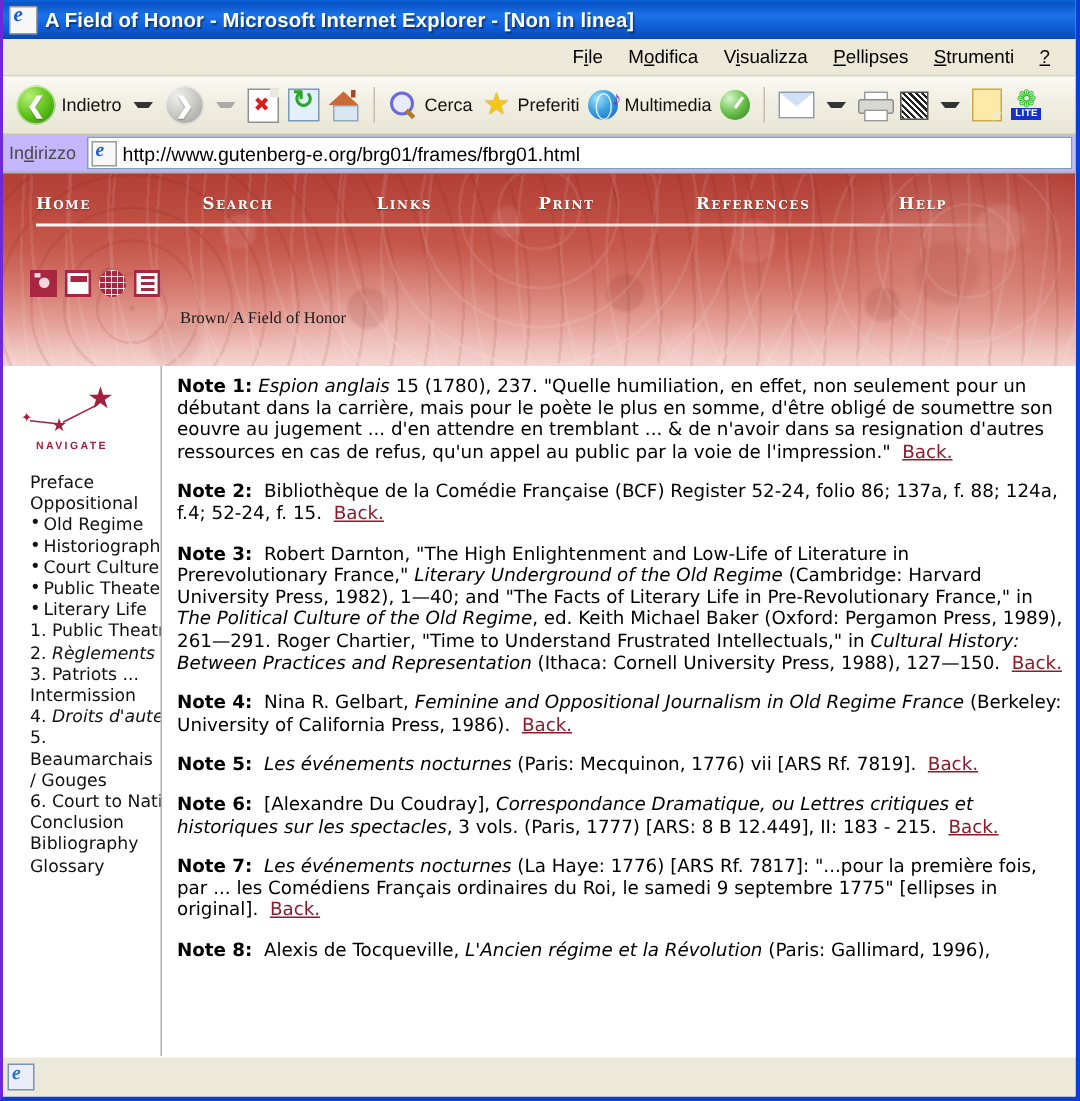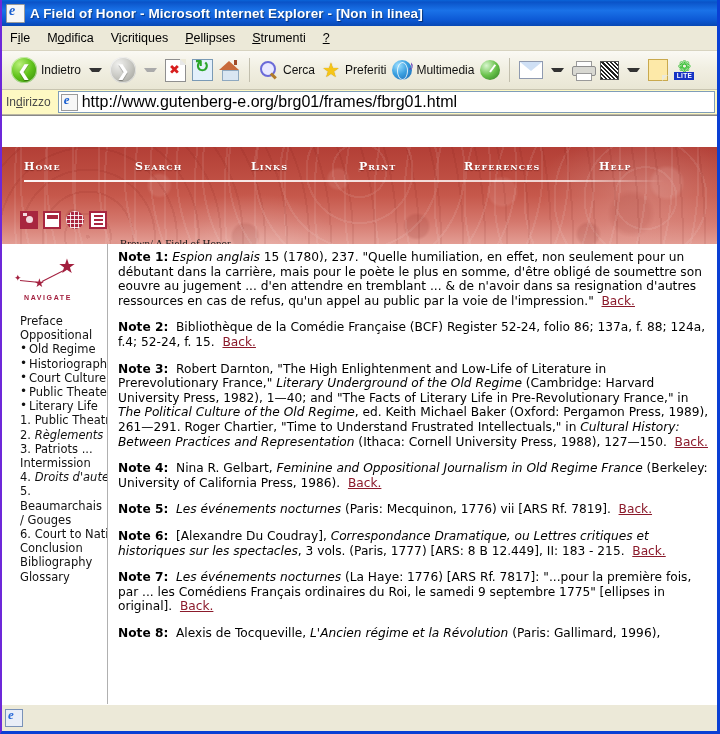--- a/index.html
+++ b/index.html
@@ -38,20 +38,21 @@
   #titlebar .ttl{
     font-size:13.5px;font-weight:bold;white-space:nowrap;
     text-shadow:1px 1px 1px rgba(0,0,0,.45);
     letter-spacing:.1px;
   }
   
   #menubar{
     height:24px;flex:0 0 24px;background:#ece9d8;
     display:flex;align-items:center;padding-left:8px;
     border-bottom:1px solid #d7d3c0;
+    justify-content:flex-end;
   }
   #menubar .mi{
     font-size:12.5px;color:#000;margin-right:17px;white-space:nowrap;
   }
   #menubar .mi u{text-decoration:underline;}
   
   #toolbar{
     height:38px;flex:0 0 38px;
     background:linear-gradient(to bottom,#faf9f4 0%,#f1efe2 45%,#e9e6d4 100%);
     display:flex;align-items:center;padding-left:6px;
@@ -123,44 +124,43 @@
   .ico-note{width:18px;height:20px;flex:0 0 18px;background:#fde9a8;border:1px solid #c9a94e;position:relative;}
   .ico-note:after{content:"";position:absolute;right:-1px;bottom:-1px;border-width:6px 6px 0 0;border-style:solid;border-color:#ece9d8 transparent;}
   
   .ico-icq{width:20px;height:20px;flex:0 0 20px;position:relative;}
   .ico-icq .fl{position:absolute;left:1px;top:0;width:18px;height:13px;color:#2bbd2b;font-size:16px;line-height:13px;text-align:center;}
   .ico-icq .fl:after{content:"\2741";}
   .ico-icq .lt{position:absolute;left:0;bottom:0;width:20px;height:8px;background:#1633c4;color:#fff;
     font-size:6.5px;font-weight:bold;text-align:center;line-height:8px;letter-spacing:.3px;}
   
   #addrbar{
-    height:24px;flex:0 0 24px;background:#fef9c3;display:flex;align-items:center;
+    height:24px;flex:0 0 24px;background:#c4b5fd;display:flex;align-items:center;
     border-bottom:1px solid #b9b5a2;padding-left:4px;
   }
   #addrbar .alabel{font-size:12px;color:#4a4a4a;margin-right:7px;white-space:nowrap;}
   #addrbar .abox{
     flex:1 1 auto;height:20px;background:#fff;border:1px solid #7f9db9;
     display:flex;align-items:center;padding-left:2px;margin-right:2px;min-width:0;
   }
   #addrbar .abox .eicon{
     width:15px;height:15px;flex:0 0 15px;margin-right:4px;background:#f7f7f7;border:1px solid #9a9a9a;position:relative;
   }
   #addrbar .abox .eicon:after{content:"e";position:absolute;left:2px;top:-3px;
     font-family:"Liberation Serif",serif;font-style:italic;font-weight:bold;font-size:13px;color:#1a5fd0;}
-  #addrbar .abox .url{font-size:16px;color:#000;white-space:nowrap;overflow:hidden;}
+  #addrbar .abox .url{font-size:13px;color:#000;white-space:nowrap;overflow:hidden;}
   
   #page{flex:1 1 auto;position:relative;background:#fff;overflow:hidden;border-top:1px solid #888;}
   
   #banner{
     height:128px;position:relative;overflow:hidden;
     background:
       radial-gradient(ellipse 150px 80px at 640px 40px, rgba(255,255,255,.22) 0%, rgba(255,255,255,0) 70%),
       radial-gradient(ellipse 120px 70px at 250px 95px, rgba(255,255,255,.18) 0%, rgba(255,255,255,0) 70%),
       linear-gradient(to bottom,#b33f36 0%,#bb4a3f 18%,#c6584b 38%,#d4776c 58%,#e5a299 78%,#f0c4bf 92%,#f5d4d0 100%);
-    margin-top: 31px;
   }
   
   #banner .tex{
     position:absolute;left:0;top:0;right:0;bottom:0;opacity:.30;
     background-image:
       radial-gradient(circle at 10% 55%, rgba(120,20,15,.55) 0 7px, rgba(255,255,255,0) 9px),
       radial-gradient(circle at 22% 30%, rgba(255,220,215,.40) 0 10px, rgba(255,255,255,0) 13px),
       radial-gradient(circle at 34% 70%, rgba(120,20,15,.40) 0 12px, rgba(255,255,255,0) 15px),
       radial-gradient(circle at 47% 25%, rgba(255,220,215,.38) 0 9px, rgba(255,255,255,0) 12px),
       radial-gradient(circle at 58% 62%, rgba(120,20,15,.42) 0 11px, rgba(255,255,255,0) 14px),
@@ -261,21 +261,21 @@
 <div id="window">
 
   <div id="titlebar">
     <div class="ieicon"></div>
     <div class="ttl">A Field of Honor - Microsoft Internet Explorer - [Non in linea]</div>
   </div>
 
   <div id="menubar">
     <div class="mi"><span>F</span><u>i</u><span>le</span></div>
     <div class="mi"><span>M</span><u>o</u><span>difica</span></div>
-    <div class="mi"><span>V</span><u>i</u><span>critiques</span></div>
+    <div class="mi"><span>V</span><u>i</u><span>sualizza</span></div>
     <div class="mi"><span></span><u>P</u><span>ellipses</span></div>
     <div class="mi"><span></span><u>S</u><span>trumenti</span></div>
     <div class="mi"><u>?</u></div>
   </div>
 
   <div id="toolbar">
 
     <div class="tbtn">
       <span class="navcirc green">
           <span class="arw">❮</span>

